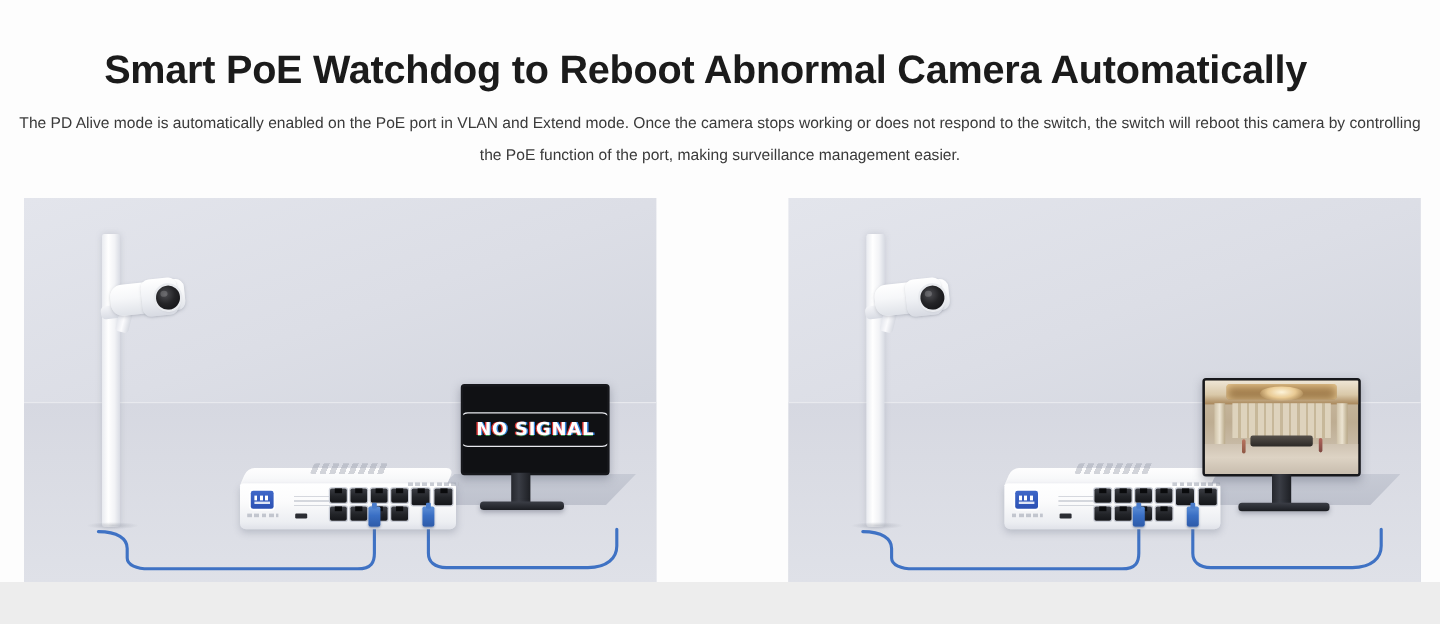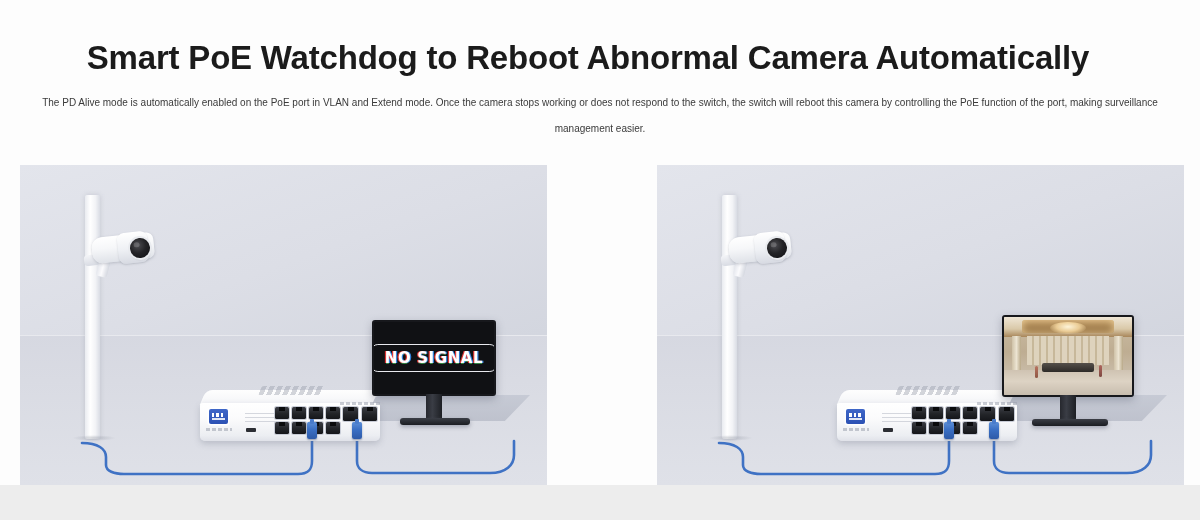--- a/index.html
+++ b/index.html
@@ -12,21 +12,21 @@
   .page{position:relative;width:1200px;height:520px;background:#fdfdfd;}
 
   
   .heading{
     position:absolute;left:0;top:38px;width:1176px;
     text-align:center;font-size:33px;font-weight:bold;
     color:#1b1b1b;letter-spacing:-0.2px;line-height:40px;
   }
   .subtitle{
     position:absolute;left:12px;top:90px;width:1176px;
-    text-align:center;font-size:10px;color:#3a3a3a;
+    text-align:center;font-size:13px;color:#3a3a3a;
     line-height:26px;
   }
 
   
   .panel{
     position:absolute;top:165px;height:320px;overflow:hidden;
     background:linear-gradient(160deg,#e3e5ec 0%,#dcdee6 38%,#d3d6df 70%,#cfd2dc 100%);
   }
   .panel.left{left:20px;width:527px;}
   .panel.right{left:657px;width:527px;}
@@ -294,21 +294,21 @@
         <div class="uplinks">
           <div class="uplink"></div>
           <div class="uplink"></div>
         </div>
       </div>
       <div class="plug" style="left:107px;top:32px;"></div>
       <div class="plug" style="left:152px;top:32px;"></div>
     </div>
 
     <div class="mon" style="left:352px;top:155px;width:130px;height:110px;">
-      <div class="mon-screen" style="width:120px;height:72px;">
+      <div class="mon-screen" style="width:120px;height:72px;margin-left:12px;">
         <div class="nosig-box">
           <span class="nosig-txt">NO SIGNAL</span>
         </div>
       </div>
       <div class="mon-neck" style="left:54px;top:74px;"></div>
       <div class="mon-base" style="left:28px;top:98px;width:70px;"></div>
     </div>
   </div>
 
 

